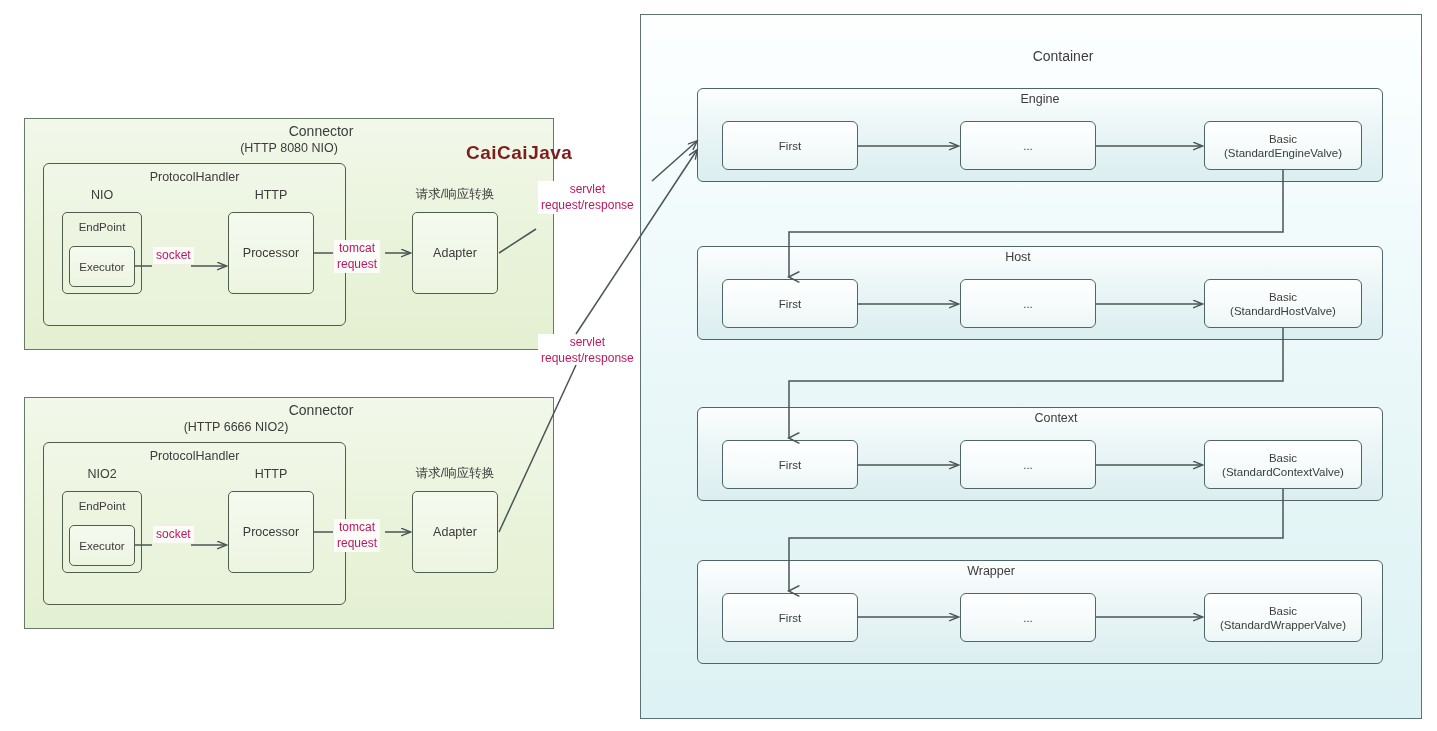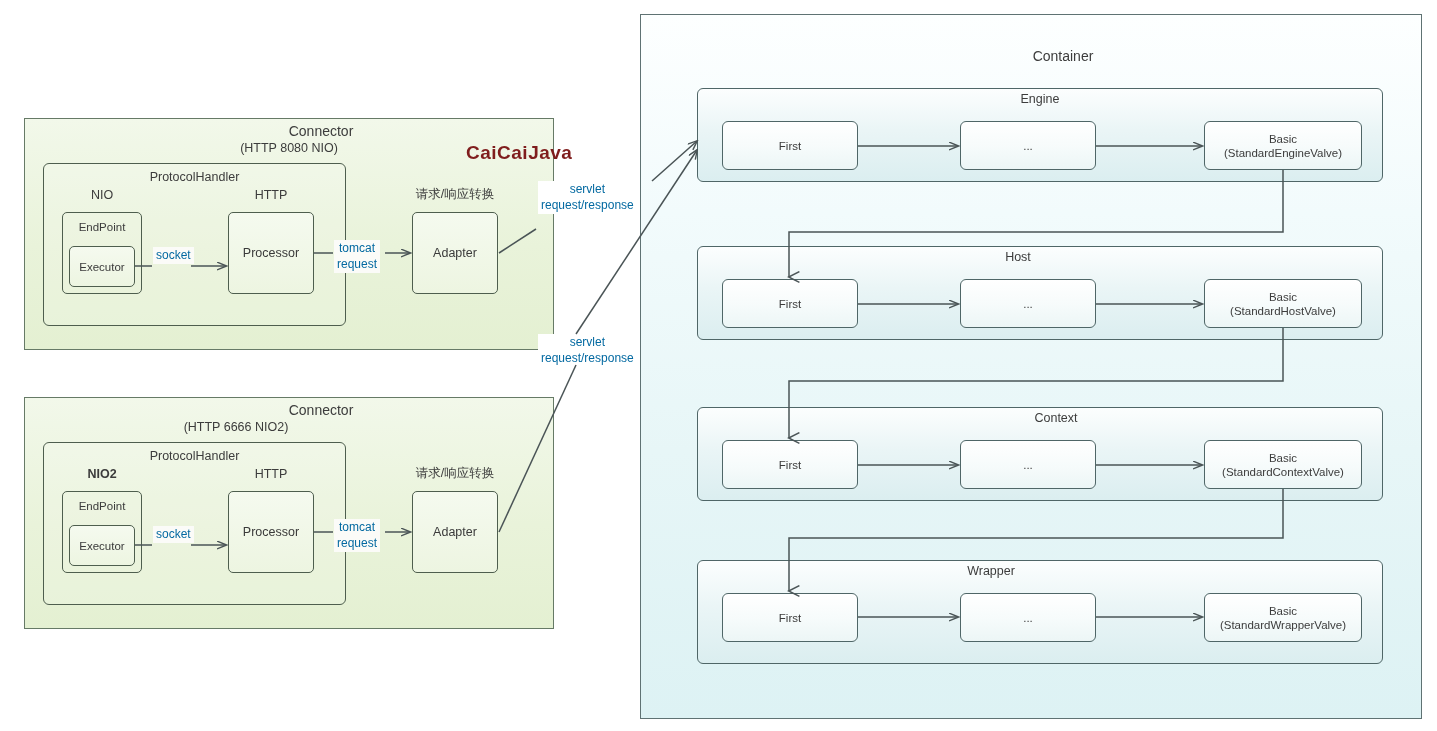--- a/index.html
+++ b/index.html
@@ -32,21 +32,21 @@
   }
   .gbox.plain{background:transparent;}
 
   .t-title{font-size:14px;line-height:17px;color:#3c3c3c;margin-left:32px;}
   .t-sub{font-size:12.5px;line-height:17px;color:#3c3c3c;}
   .t-mid{font-size:12.5px;color:#3c3c3c;}
   .t-small{font-size:11.5px;color:#3c3c3c;}
 
   
   .edgelabel{
-    position:absolute;font-size:12px;line-height:15px;color:#0369a1;
+    position:absolute;font-size:12px;line-height:15px;color:#be185d;
     background:#fbfbf8;padding:1px 3px;text-align:center;white-space:nowrap;
     box-sizing:border-box;
   }
   .edgelabel.white{background:#ffffff;}
   .edgelabel.two{line-height:15.5px;}
 
   
   .watermark{
     position:absolute;font-size:19px;letter-spacing:.5px;color:#7f1d1d;
     font-weight:700;white-space:nowrap;user-select:none;
@@ -118,21 +118,21 @@
   </div>
 
   <div class="panel connector" style="left:24px;top:397px;width:530px;height:232px;">
   </div>
   <div class="lbl t-title" style="left:24px;top:402px;width:530px;">Connector</div>
   <div class="lbl t-sub" style="left:24px;top:419px;width:424px;">(HTTP 6666 NIO2)</div>
 
   <div class="protohandler" style="position:absolute;left:43px;top:442px;width:303px;height:163px;box-sizing:border-box;"></div>
   <div class="lbl t-mid" style="left:43px;top:449px;width:303px;">ProtocolHandler</div>
 
-  <div class="lbl t-mid" style="left:62px;top:467px;width:80px;font-weight:bold;">NIO2</div>
+  <div class="lbl t-mid" style="left:62px;top:467px;width:80px;">NIO2</div>
   <div class="gbox plain" style="left:62px;top:491px;width:80px;height:82px;"></div>
   <div class="lbl t-small" style="left:62px;top:500px;width:80px;">EndPoint</div>
   <div class="gbox" style="left:69px;top:525px;width:66px;height:41px;font-size:11.5px;">
       <span>Executor</span>
     </div>
 
   <div class="lbl t-mid" style="left:226px;top:467px;width:90px;">HTTP</div>
   <div class="gbox" style="left:228px;top:491px;width:86px;height:82px;font-size:12.5px;">
       <span>Processor</span>
     </div>

